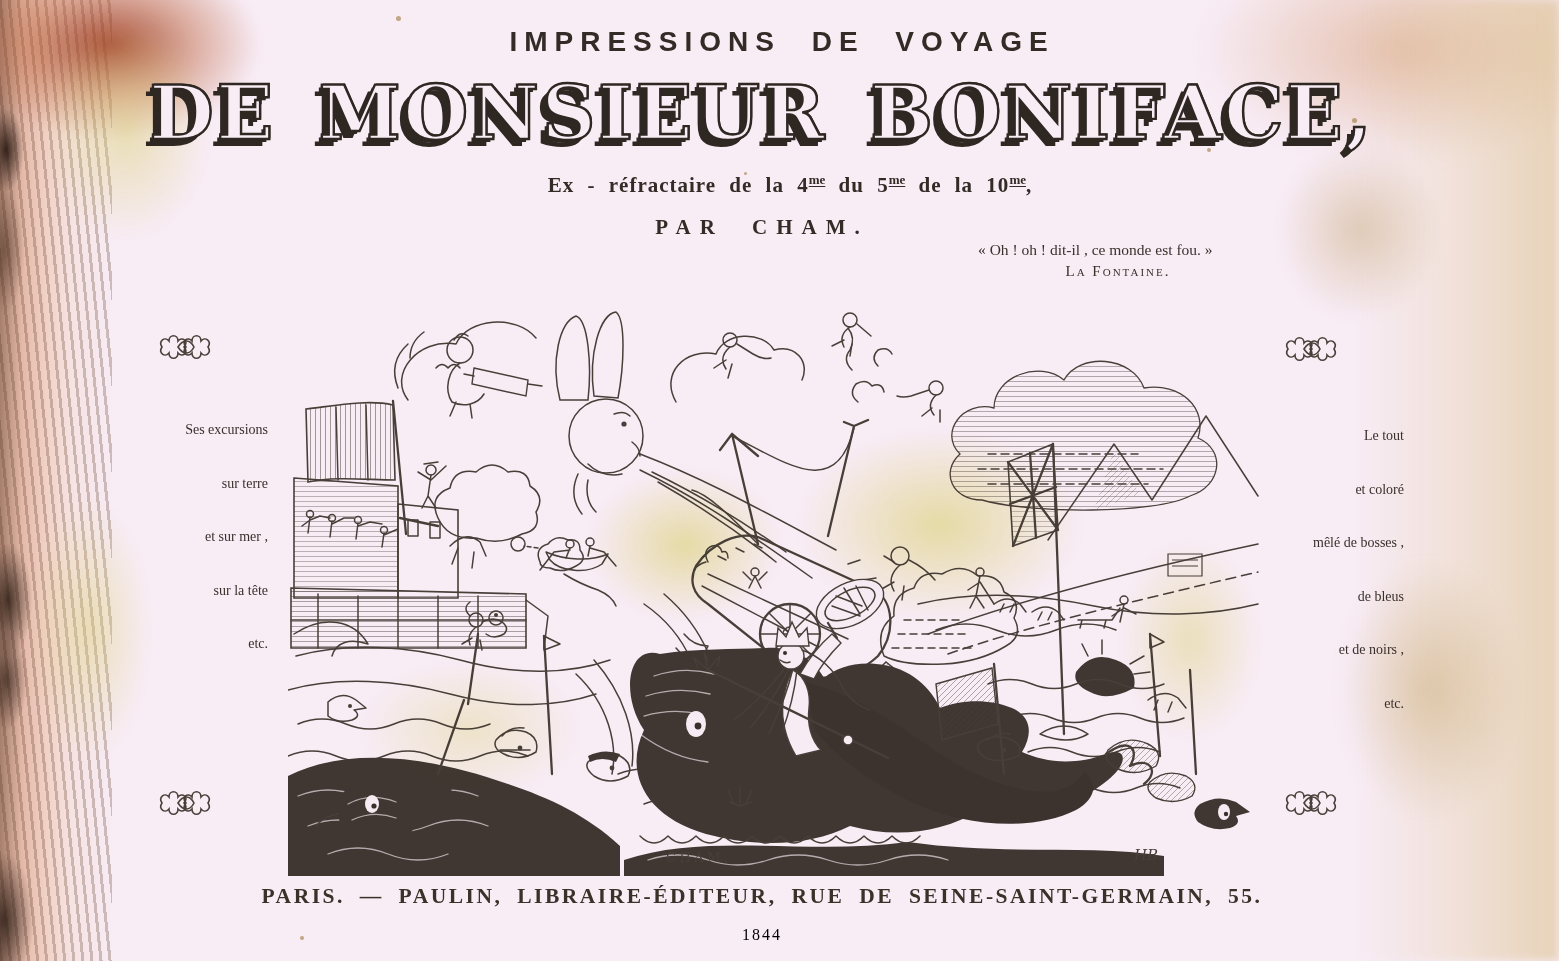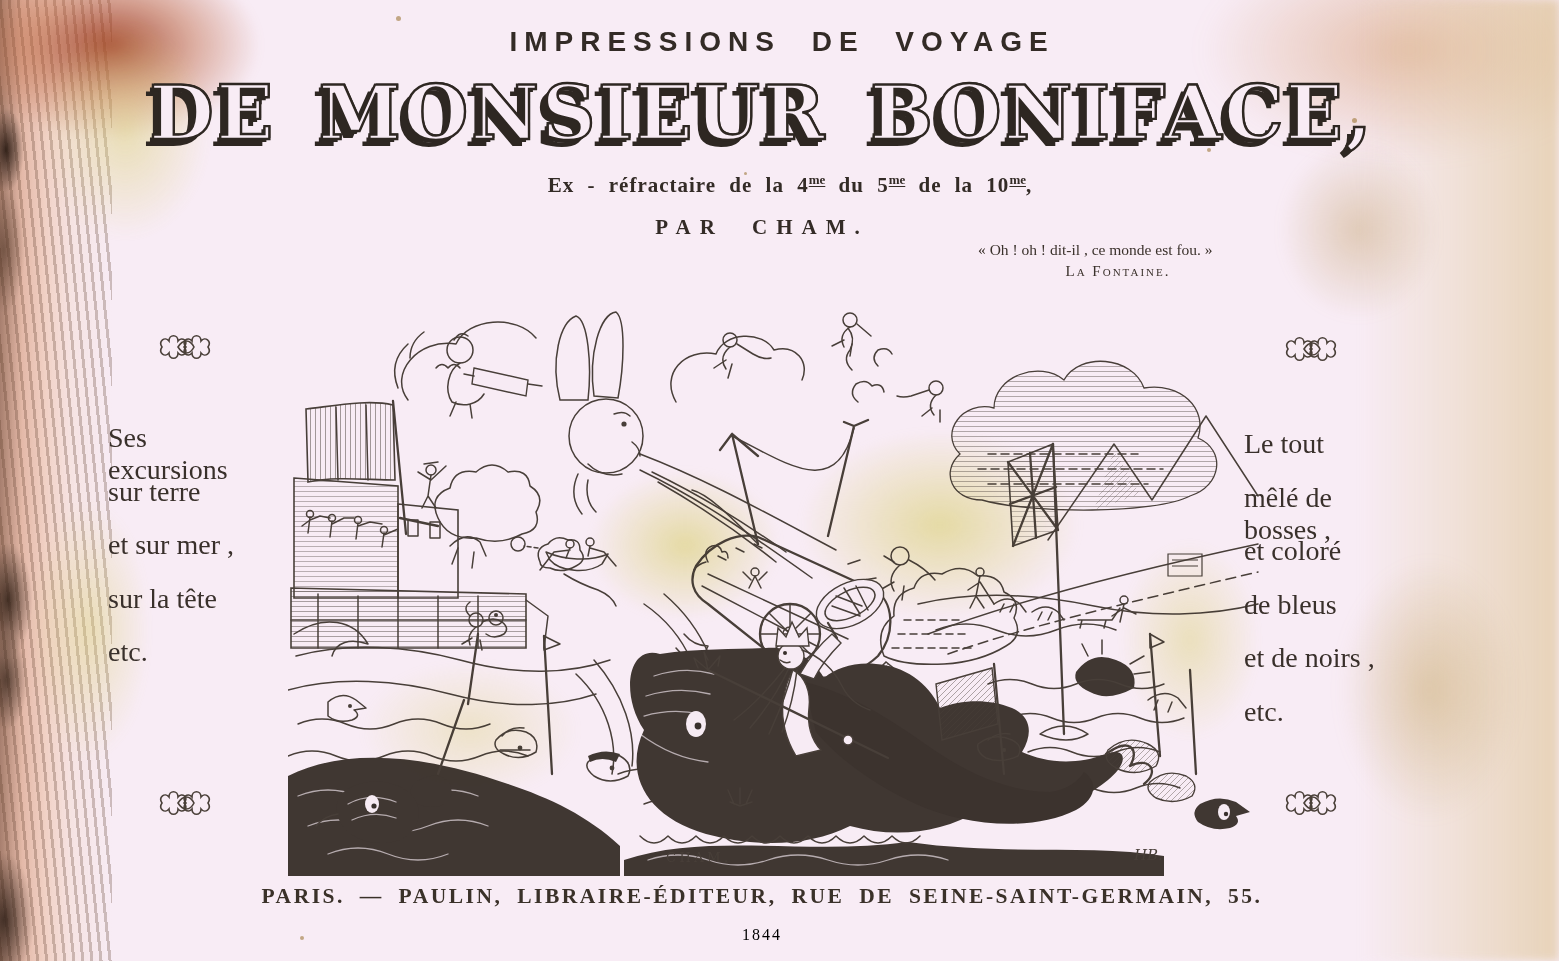--- a/index.html
+++ b/index.html
@@ -47,21 +47,21 @@
     font-weight:bold;font-size:74px;letter-spacing:3px;word-spacing:14px;
     color:#f8ecf5;-webkit-text-stroke:2.4px #2e2722;
     text-shadow:-7px 7px 0 #2e2722,-3px 3px 0 #2e2722,1px -1px 0 #2e2722,-1px 1px 0 #2e2722;
     white-space:nowrap;
   }
   .subtitle{top:172px;font-weight:bold;font-size:21px;letter-spacing:1px;word-spacing:7px;color:#332b26;padding-left:28px;}
   .subtitle sup{font-size:13px;text-decoration:underline;text-underline-offset:2px;letter-spacing:0;}
   .byline{top:215px;font-weight:bold;font-size:21px;letter-spacing:9px;word-spacing:14px;color:#332b26;}
   .epigraph{left:978px;top:241px;width:280px;font-size:15.5px;color:#3a312b;text-align:left;}
   .epigraph .attr{margin-top:4px;text-align:center;font-variant:small-caps;letter-spacing:2px;font-size:15px;}
-  .sidecol{width:160px;font-size:28px;color:#39302b;text-align:left;}
+  .sidecol{width:160px;font-size:14px;color:#39302b;text-align:right;}
   .sidecol div{height:53.5px;}
   .imprint{top:884px;font-weight:bold;font-size:21.5px;letter-spacing:2.5px;word-spacing:7px;color:#3a3129;}
   .year{top:926px;font-size:16px;letter-spacing:2px;color:#000000;}
   
   svg text{font-family:"DejaVu Serif","Liberation Serif",serif;}
   .s{fill:none;stroke:#3b322b;stroke-width:1.5;stroke-linecap:round;stroke-linejoin:round;}
   .s2{fill:none;stroke:#3b322b;stroke-width:2.3;stroke-linecap:round;stroke-linejoin:round;}
   .sp{fill:none;stroke:rgba(246,235,243,.65);stroke-width:1.3;stroke-linecap:round;}
   .dk{fill:#332a24;stroke:none;}
   .dk2{fill:#2e2620;stroke:none;}
@@ -129,22 +129,22 @@
 
 <div class="abs sidecol" style="left:108px;top:422px;">
   <div>Ses excursions</div>
   <div>sur terre</div>
   <div>et sur mer ,</div>
   <div>sur la tête</div>
   <div>etc.</div>
 </div>
 <div class="abs sidecol" style="left:1244px;top:428px;">
   <div>Le tout</div>
+  <div>et coloré</div>
   <div>mêlé de bosses ,</div>
-  <div>et coloré</div>
   <div>de bleus</div>
   <div>et de noirs ,</div>
   <div>etc.</div>
 </div>
 
 <svg class="abs" style="left:288px;top:304px;opacity:.93;" width="972" height="572" viewBox="0 0 972 572">
   <defs>
     <pattern id="hz" patternUnits="userSpaceOnUse" width="6" height="5">
         <path d="M0,2.5 H6" stroke="#3b322b" stroke-width="0.9"></path>
       </pattern>

